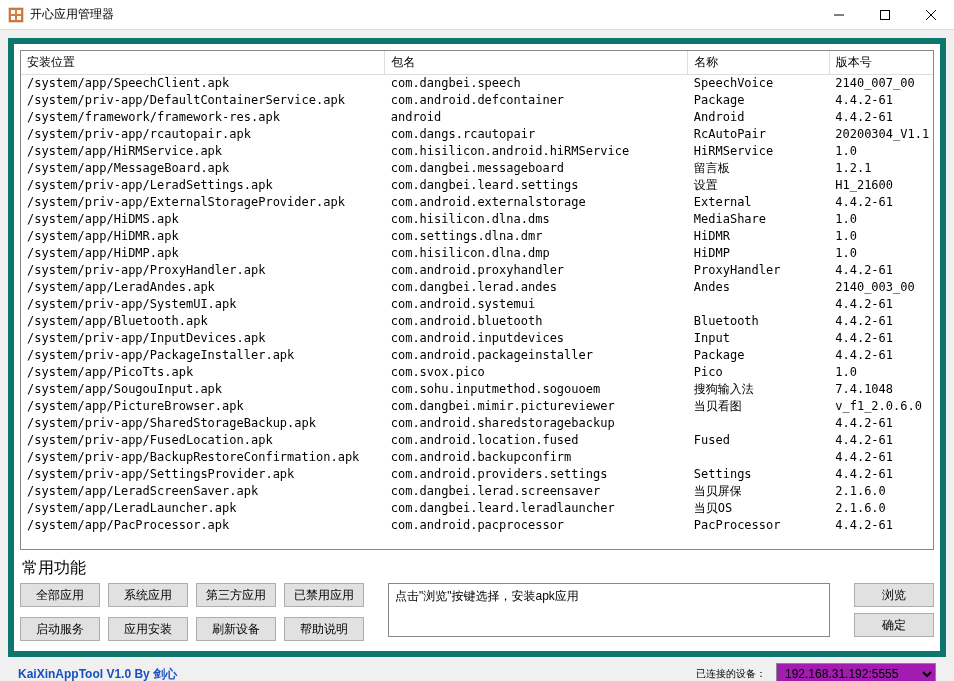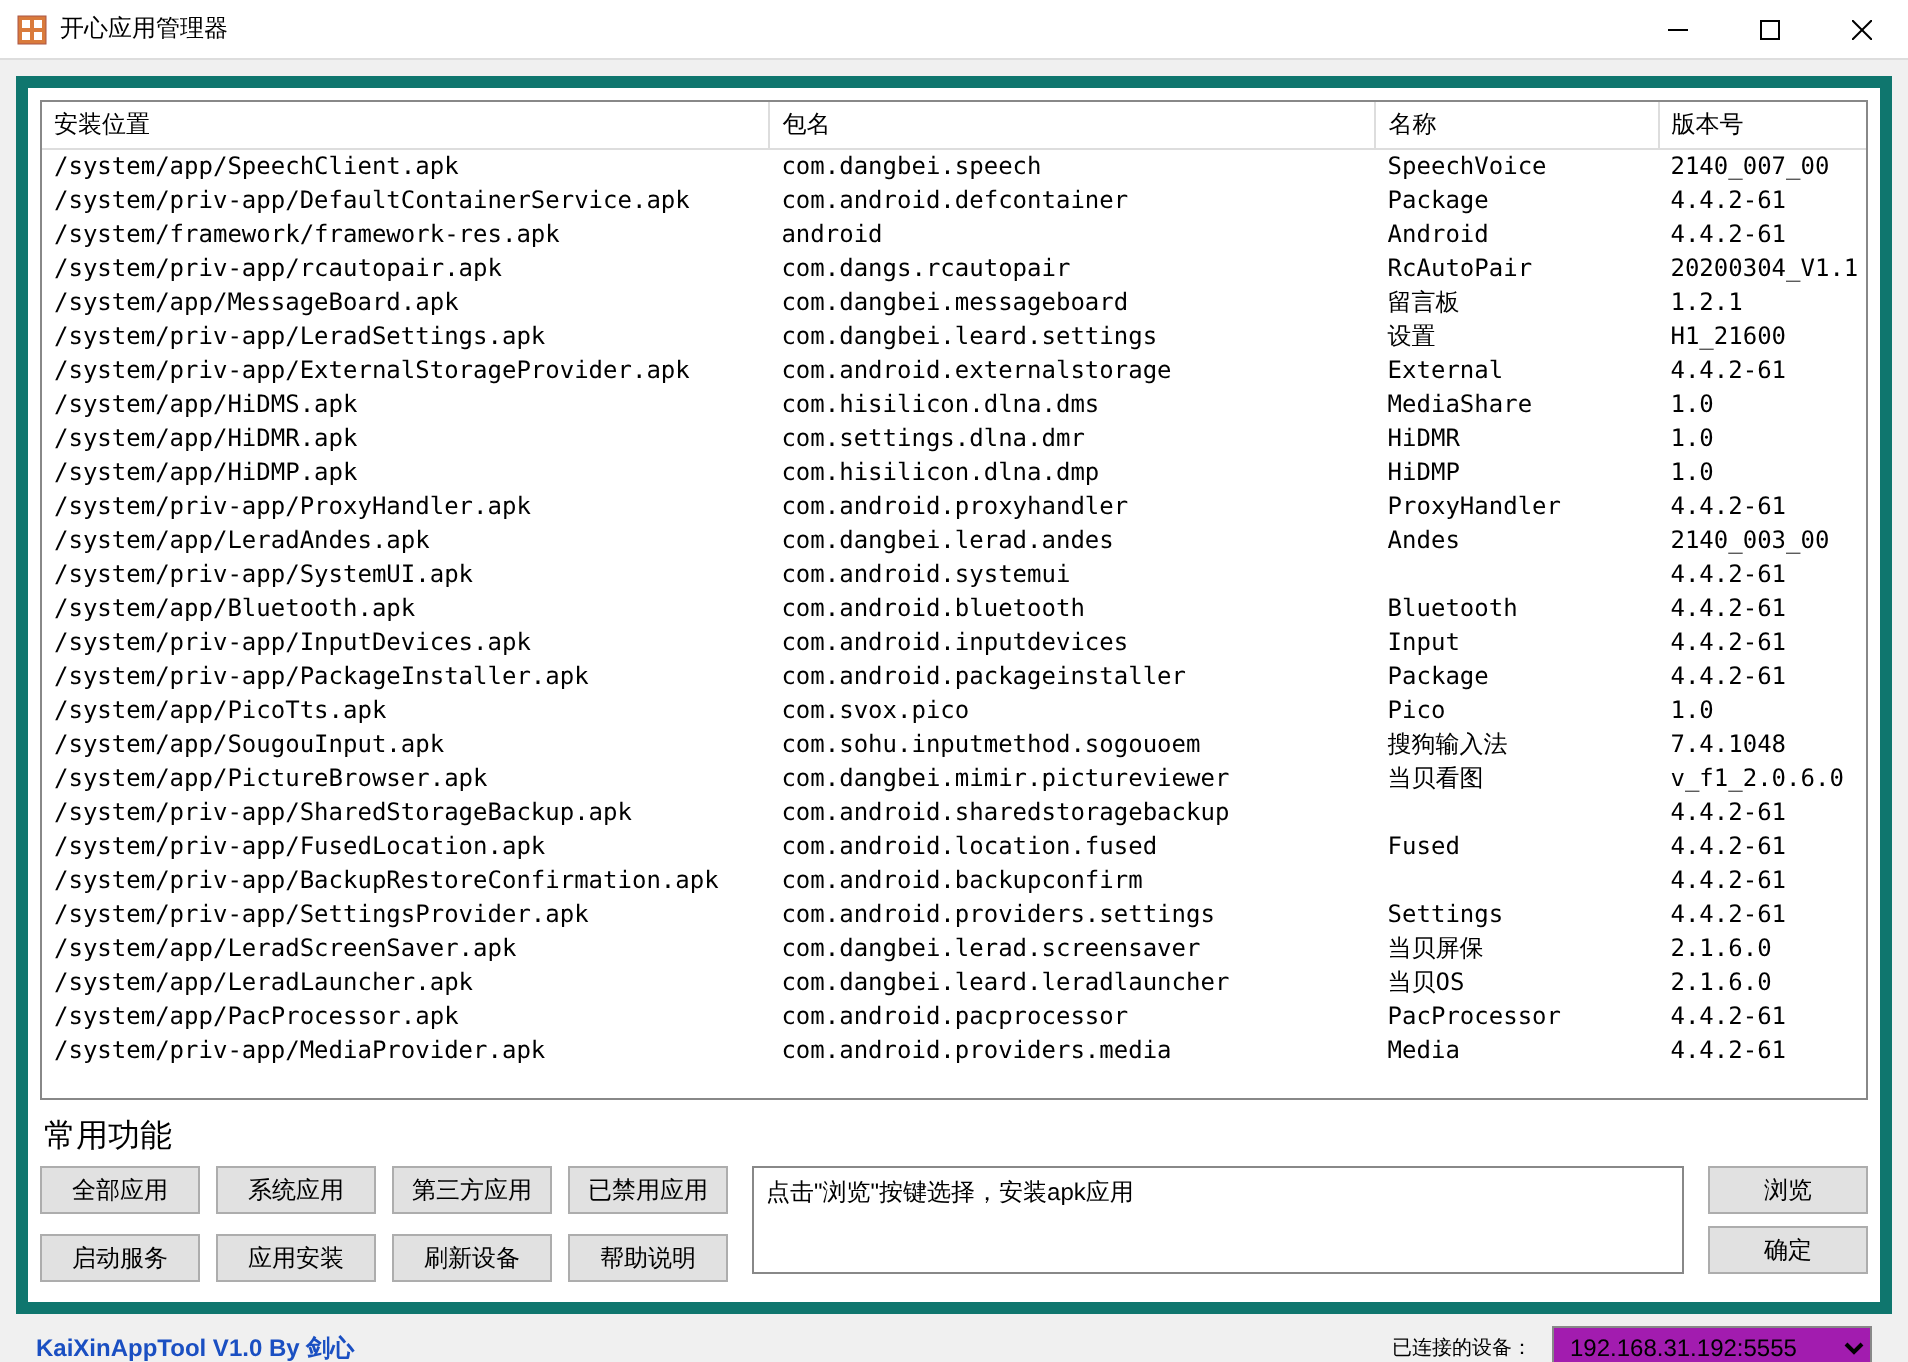--- a/index.html
+++ b/index.html
@@ -92,21 +92,21 @@
   width: 80px; height: 24px;
   background: #e1e1e1;
   border: 1px solid #adadad;
   font-size: 12px;
   display:flex; align-items:center; justify-content:center;
   cursor:pointer;
 }
 .lower {
   display: flex;
   align-items: flex-start;
-  gap: 12px;
+  gap: 24px;
   margin-top: 4px;
 }
 .install-box {
   flex: 1;
   height: 54px;
   border: 1px solid #888;
   background: #fff;
   padding: 4px 6px;
   font-size: 12px;
   color: #000;
@@ -195,20 +195,26 @@
                 <td>Android</td>
                 <td>4.4.2-61</td>
               </tr>
               <tr>
                 <td>/system/priv-app/rcautopair.apk</td>
                 <td>com.dangs.rcautopair</td>
                 <td>RcAutoPair</td>
                 <td>20200304_V1.1</td>
               </tr>
               <tr>
+                <td>/system/app/HiRMService.apk</td>
+                <td>com.hisilicon.android.hiRMService</td>
+                <td>HiRMService</td>
+                <td>1.0</td>
+              </tr>
+              <tr>
                 <td>/system/app/MessageBoard.apk</td>
                 <td>com.dangbei.messageboard</td>
                 <td>留言板</td>
                 <td>1.2.1</td>
               </tr>
               <tr>
                 <td>/system/priv-app/LeradSettings.apk</td>
                 <td>com.dangbei.leard.settings</td>
                 <td>设置</td>
                 <td>H1_21600</td>

